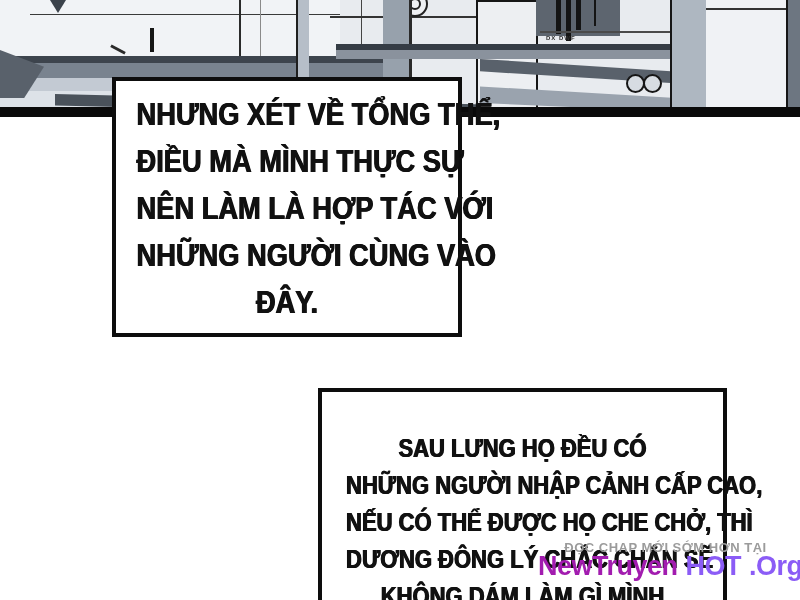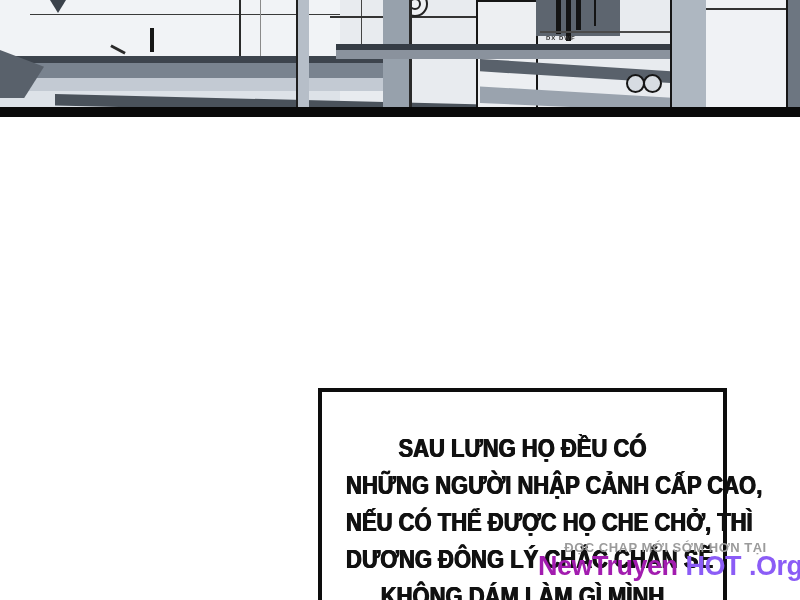--- a/index.html
+++ b/index.html
@@ -111,20 +111,27 @@
     <div class="diagR2"></div>
     <div class="circle1"></div>
     <div class="circle2"></div>
     <div class="pillarE"></div>
     <div class="panelR"></div>
     <div class="panelR-line"></div>
     <div class="stripR"></div>
     <div class="bottom-band"></div>
   </div>
 
+  <div class="speech-box box1">
+    <div class="ln">NHƯNG XÉT VỀ TỔNG THỂ,</div>
+    <div class="ln">ĐIỀU MÀ MÌNH THỰC SỰ</div>
+    <div class="ln">NÊN LÀM LÀ HỢP TÁC VỚI</div>
+    <div class="ln">NHỮNG NGƯỜI CÙNG VÀO</div>
+    <div class="ln">ĐÂY.</div>
+  </div>
 
   <div class="speech-box box2">
     <div class="ln">SAU LƯNG HỌ ĐỀU CÓ</div>
     <div class="ln">NHỮNG NGƯỜI NHẬP CẢNH CẤP CAO,</div>
     <div class="ln">NẾU CÓ THỂ ĐƯỢC HỌ CHE CHỞ, THÌ</div>
     <div class="ln">DƯƠNG ĐÔNG LÝ CHẮC CHẮN SẼ</div>
     <div class="ln">KHÔNG DÁM LÀM GÌ MÌNH</div>
   </div>
 
   <div class="watermark">

